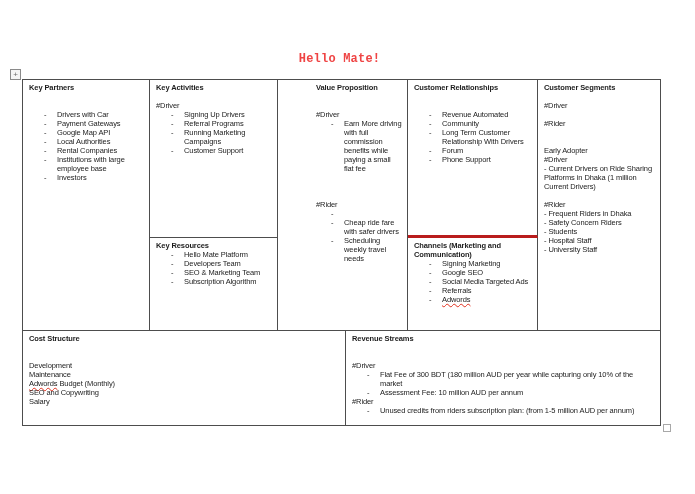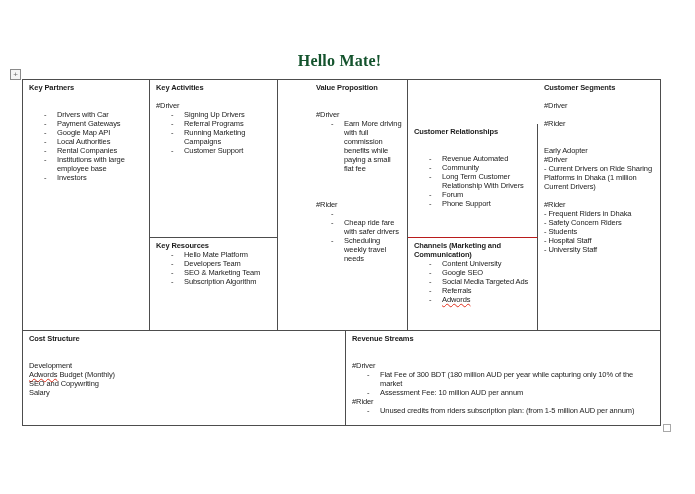--- a/index.html
+++ b/index.html
@@ -2,33 +2,33 @@
 <html><head>
 <meta charset="utf-8">
 <style>
   html,body{margin:0;padding:0;background:#fff;}
   .page{
     position:relative;width:695px;height:494px;background:#ffffff;overflow:hidden;
     font-family:"Liberation Sans","DejaVu Sans",sans-serif;color:#1c1c1c;
   }
   .doc-title{
     position:absolute;left:22px;width:635px;top:52px;text-align:center;
-    font-family:Liberation Serif, serif;font-weight:bold;
-    font-size:16px;color:#14532d;letter-spacing:.2px;
+    font-family:Liberation Mono, monospace;font-weight:bold;
+    font-size:12px;color:#ef4444;letter-spacing:.2px;
   }
   .bmc{position:absolute;left:22px;top:79px;width:637px;background:#fff;border:1px solid #4d4d4d;}
   .tg{display:grid;grid-template-columns:127px 128px 130px 130px 120px;grid-template-rows:158px 92px;
       grid-template-areas:"kp ka vp cr cs" "kp kr vp ch cs";}
   .bg2{display:grid;grid-template-columns:323px 312px;border-top:1px solid #4d4d4d;}
   .cell{padding:3px 5px 2px 6px;font-size:7.5px;line-height:9px;box-sizing:border-box;overflow:hidden;letter-spacing:-0.1px;}
   .c-kp{grid-area:kp;border-right:1px solid #4d4d4d;}
   .c-ka{grid-area:ka;border-right:1px solid #4d4d4d;border-bottom:1px solid #4d4d4d;}
   .c-kr{grid-area:kr;border-right:1px solid #4d4d4d;}
   .c-vp{grid-area:vp;border-right:1px solid #4d4d4d;margin-left:32px;}
-  .c-cr{grid-area:cr;border-right:1px solid #4d4d4d;border-bottom:1px solid #b91c1c;margin-top:44px;}
+  .c-cr{grid-area:cr;border-right:1px solid #4d4d4d;border-bottom:3px solid #b91c1c;}
   .c-ch{grid-area:ch;border-right:1px solid #4d4d4d;}
   .c-cs{grid-area:cs;}
   .c-cost{border-right:1px solid #4d4d4d;height:94px;}
   .c-rev{height:94px;}
   .hdr{font-weight:bold;}
   .gap{height:9px;}
   .li{display:flex;}
   .li .b{flex:none;width:13px;margin-left:15px;}
   .li .t{flex:1;min-width:0;}
   .ln{min-height:9px;}
@@ -196,21 +196,21 @@
               <span class="t">Phone Support</span>
             </div>
           </div>
       </div>
 
       <div class="cell c-ch">
         <div class="hdr">Channels (Marketing and Communication)</div>
         <div>
             <div class="li">
               <span class="b">-</span>
-              <span class="t">Content University</span>
+              <span class="t">Signing Marketing</span>
             </div>
             <div class="li">
               <span class="b">-</span>
               <span class="t">Google SEO</span>
             </div>
             <div class="li">
               <span class="b">-</span>
               <span class="t">Social Media Targeted Ads</span>
             </div>
             <div class="li">
@@ -248,20 +248,21 @@
 
     </div>
     <div class="bg2">
 
       <div class="cell c-cost">
         <div class="hdr">Cost Structure</div>
         <div>
             <div class="gap"></div>
             <div class="gap"></div>
             <div class="ln">Development</div>
+            <div class="ln">Maintenance</div>
             <div class="ln"><span class="misspell">Adwords</span><span> Budget (Monthly)</span></div>
             <div class="ln">SEO and Copywriting</div>
             <div class="ln">Salary</div>
           </div>
       </div>
 
       <div class="cell c-rev">
         <div class="hdr">Revenue Streams</div>
         <div>
             <div class="gap"></div>

